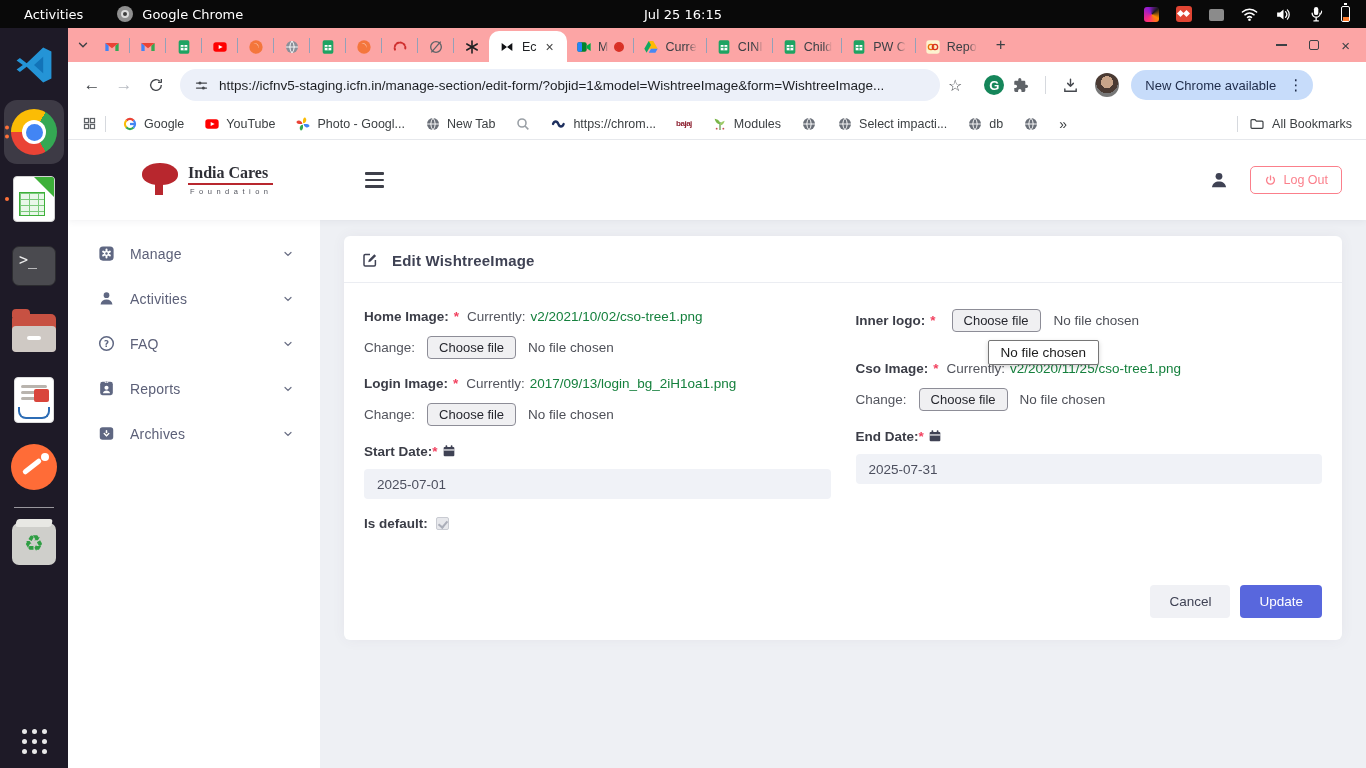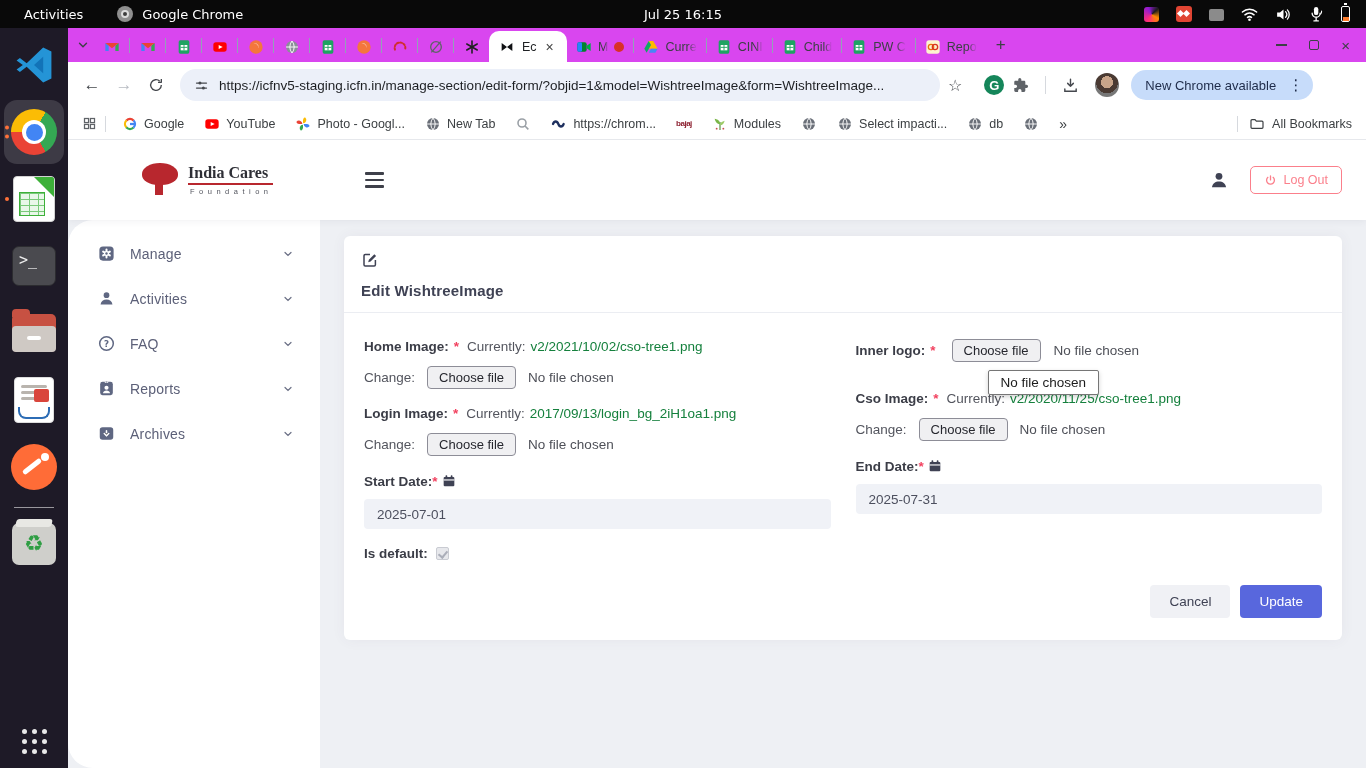--- a/index.html
+++ b/index.html
@@ -64,21 +64,21 @@
   .trash-ic { width:44px; height:42px; background:#cfcfcb; border-radius:7px; position:relative; display:flex; align-items:center; justify-content:center; }
   .trash-ic::before { content:""; position:absolute; top:-4px; left:4px; right:4px; height:8px; background:#e8e8e4; border-radius:3px; transform:skewX(-12deg); }
   .trash-ic span { color:#2f9e44; font-size:22px; line-height:1; }
   .show-apps { margin-top:auto; margin-bottom:14px; display:grid; grid-template-columns:repeat(3,5px); gap:5px; }
   .show-apps i { width:5px; height:5px; border-radius:50%; background:#e8e8e8; }
   .vscode-ic { width:46px; height:46px; display:flex; align-items:center; justify-content:center; }
 
   
   .browser { position:absolute; left:68px; top:28px; width:1298px; height:740px; display:flex; flex-direction:column;
     font-family:"Liberation Sans",sans-serif; }
-  .tabstrip { height:34px; background:#d946ef; display:flex; align-items:flex-end; padding-left:6px; }
+  .tabstrip { height:34px; background:#fca5a5; display:flex; align-items:flex-end; padding-left:6px; }
   .tab-search { align-self:center; margin:0 4px 0 2px; }
   .ptab { width:35px; height:30px; display:flex; align-items:center; justify-content:center; border-radius:8px 8px 0 0; }
   .tdiv { width:1px; height:15px; background:#93a0b8; align-self:center; }
   .fav { width:16px; height:16px; display:block; }
   .tab-active { height:31px; background:#fff; border-radius:10px 10px 0 0; display:flex; align-items:center; gap:7px;
     padding:0 10px 0 10px; min-width:78px; }
   .tab-active .tl { font-size:12.5px; color:#1f2124; }
   .tab-x { color:#444; font-size:14px; line-height:1; padding:0 2px; }
   .ltab { height:30px; display:flex; align-items:center; gap:6px; padding:0 9px; max-width:86px; overflow:hidden; }
   .ltab .tl { font-size:12.5px; color:#3c4045; white-space:nowrap; overflow:hidden; max-width:42px;
@@ -125,30 +125,30 @@
   .brand-txt { display:flex; flex-direction:column; }
   .brand-top { font-family:"Liberation Serif",serif; font-weight:bold; font-size:16px; color:#2e2f36;
     border-bottom:2px solid #b8272e; line-height:1.15; padding-bottom:1px; }
   .brand-sub { font-size:7.5px; letter-spacing:4.5px; color:#53555e; margin-top:2px; padding-left:2px; }
   .burger { margin-left:92px; display:flex; flex-direction:column; gap:4px; cursor:pointer; }
   .burger i { width:19px; height:2.6px; background:#3e404a; border-radius:1px; }
   .hdr-right { margin-left:auto; display:flex; align-items:center; gap:20px; }
   .logout-btn { display:flex; align-items:center; gap:7px; border:1px solid #fb7f8b; color:#fb7f8b; border-radius:5px;
     padding:6px 13px; font-size:12.5px; background:#fff; }
 
-  .site-body { flex:1; display:flex; overflow:hidden;border-radius:25px; }
+  .site-body { flex:1; display:flex; overflow:hidden; }
   .sidebar { width:252px; background:#fff; padding-top:11px; flex:none; }
   .side-item { display:flex; align-items:center; gap:14px; padding:13px 26px 13px 29px; color:#5c6078; font-size:14px; cursor:pointer; }
   .side-item .lbl { flex:1; letter-spacing:.2px; }
   .side-ic { width:19px; height:19px; color:#5f6782; flex:none; }
   .chev { width:12px; height:12px; color:#6a6f85; flex:none; }
 
   .content { flex:1; padding:16px 24px 0; overflow:hidden; }
   .card { background:#fff; border-radius:6px; box-shadow:0 0 14px rgba(82,63,105,.06); height:404px; display:flex; flex-direction:column; }
-  .card-head { display:flex; gap:13px; padding:15px 17px 13px;flex-direction:column; }
+  .card-head { display:flex; align-items:center; gap:13px; padding:15px 17px 13px; }
   .card-title { font-size:15px; font-weight:bold; color:#3f4254; letter-spacing:.2px; }
   .card-div { height:1px; background:#ebedf2; }
   .card-body { padding:26px 20px 0; display:grid; grid-template-columns:1fr 1fr; column-gap:25px; font-size:13.5px; color:#53555e; }
   .fld { margin-bottom:17px; }
   .line1 { margin-bottom:12px; display:flex; align-items:center; flex-wrap:nowrap; gap:5px; white-space:nowrap; }
   .line2 { display:flex; align-items:center; gap:4px; }
   .blbl { font-weight:bold; color:#3b3d47; }
   .req { color:#f2415f; font-weight:bold; margin-right:3px; }
   .flink { color:#15803d; text-decoration:none; }
   .file-btn { border:1px solid #8d8d97; background:#f0f0f2; border-radius:4px; padding:3px 11px; font-size:13px;

